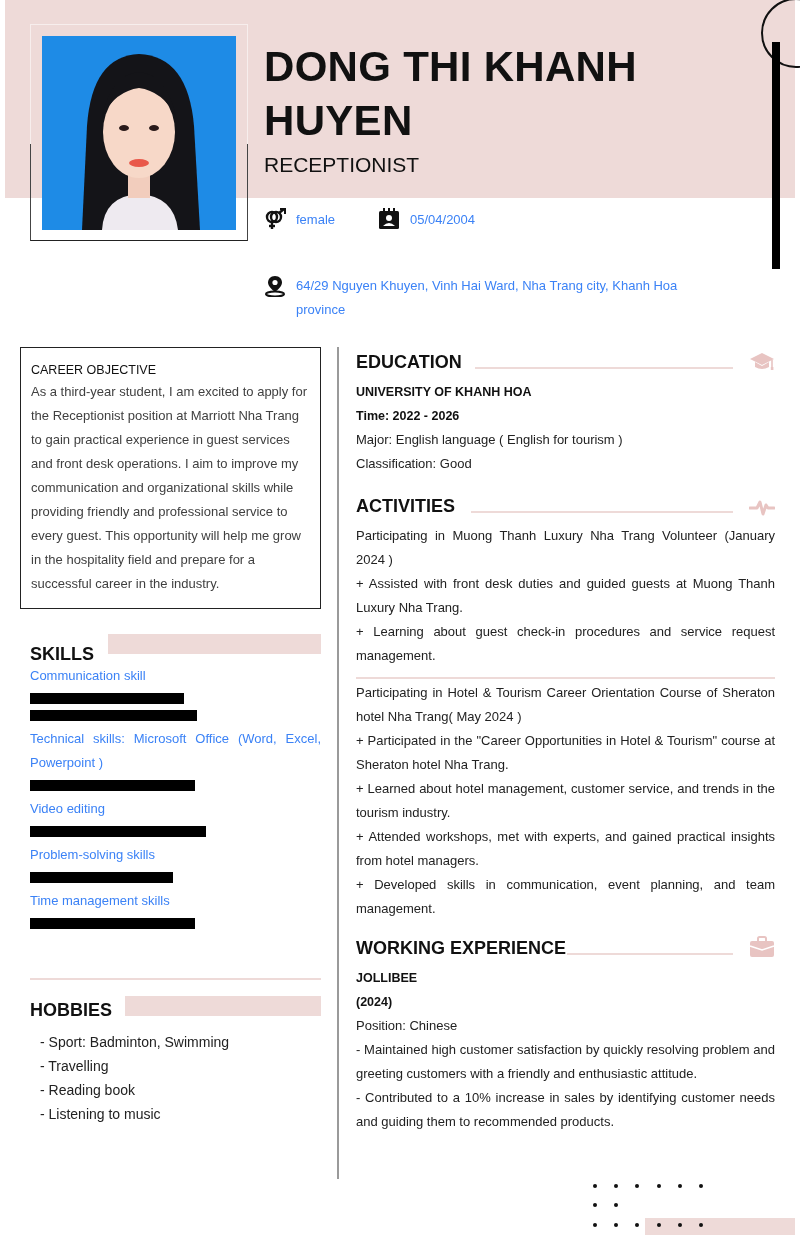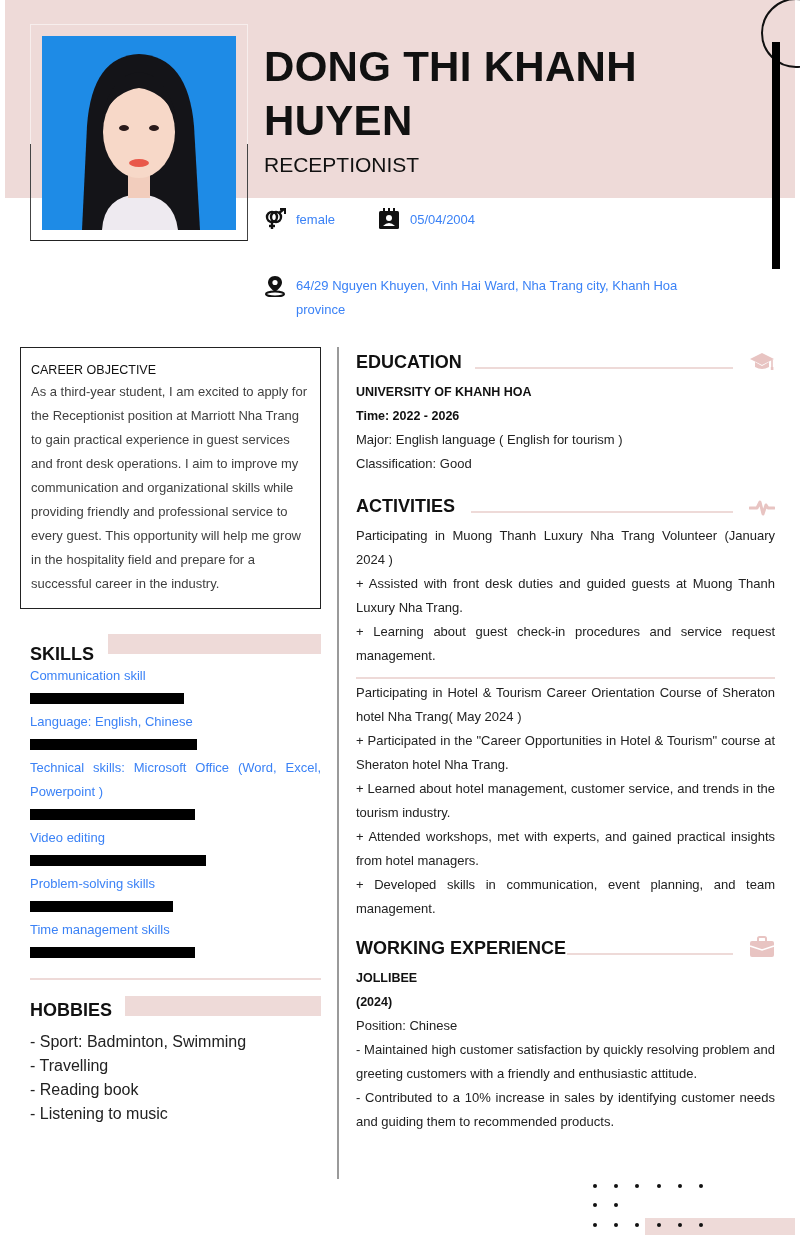--- a/index.html
+++ b/index.html
@@ -33,21 +33,21 @@
     .section-head-left { position: absolute; left: 30px; font-size: 18px; font-weight: bold; color: #111; }
     .pink-block { position: absolute; background: #eedad8; }
 
     .skills-list { position: absolute; left: 30px; top: 664px; width: 291px; }
     .skill { margin-bottom: 0; }
     .skill-label { font-size: 13px; line-height: 24px; color: #3b82f6; text-align: justify; text-align-last: left; }
     .skill-bar { height: 11px; background: #000; margin-top: 5px; margin-bottom: 6px; }
 
     .left-sep { position: absolute; left: 30px; top: 978px; width: 291px; height: 2px; background: #eedad8; }
 
-    .hobbies-list { position: absolute; left: 30px; top: 1030px; font-size: 16px; line-height: 24px; color: #222; list-style: none; }
+    .hobbies-list { position: absolute; left: 40px; top: 1030px; font-size: 14px; line-height: 24px; color: #222; list-style: none; }
 
     .right-col { position: absolute; left: 356px; width: 419px; }
     .sec-head { position: relative; height: 28px; }
     .sec-title { position: absolute; left: 0; top: 0; font-size: 18px; font-weight: bold; color: #111; line-height: 28px; }
     .sec-line { position: absolute; height: 2px; background: #eedad8; }
     .sec-icon { position: absolute; right: 0; width: 26px; height: 22px; }
 
     .body-text { font-size: 13px; line-height: 24px; color: #222; text-align: justify; }
     .bold-line { font-size: 12.5px; font-weight: bold; line-height: 24px; color: #111; }
 
@@ -131,21 +131,20 @@
 
 <div class="section-head-left" style="top:644px;">SKILLS</div>
 <div class="pink-block" style="left:108px; top:634px; width:213px; height:20px;"></div>
 
 <div class="skills-list">
   <div class="skill">
     <div class="skill-label">Communication skill</div>
     <div class="skill-bar" style="width:154px;"></div>
   </div>
   <div class="skill">
-    <div class="skill-label">Language: English, Chinese</div>
     <div class="skill-bar" style="width:167px;"></div>
   </div>
   <div class="skill">
     <div class="skill-label">Technical skills: Microsoft Office (Word, Excel, Powerpoint )</div>
     <div class="skill-bar" style="width:165px;"></div>
   </div>
   <div class="skill">
     <div class="skill-label">Video editing</div>
     <div class="skill-bar" style="width:176px;"></div>
   </div>

